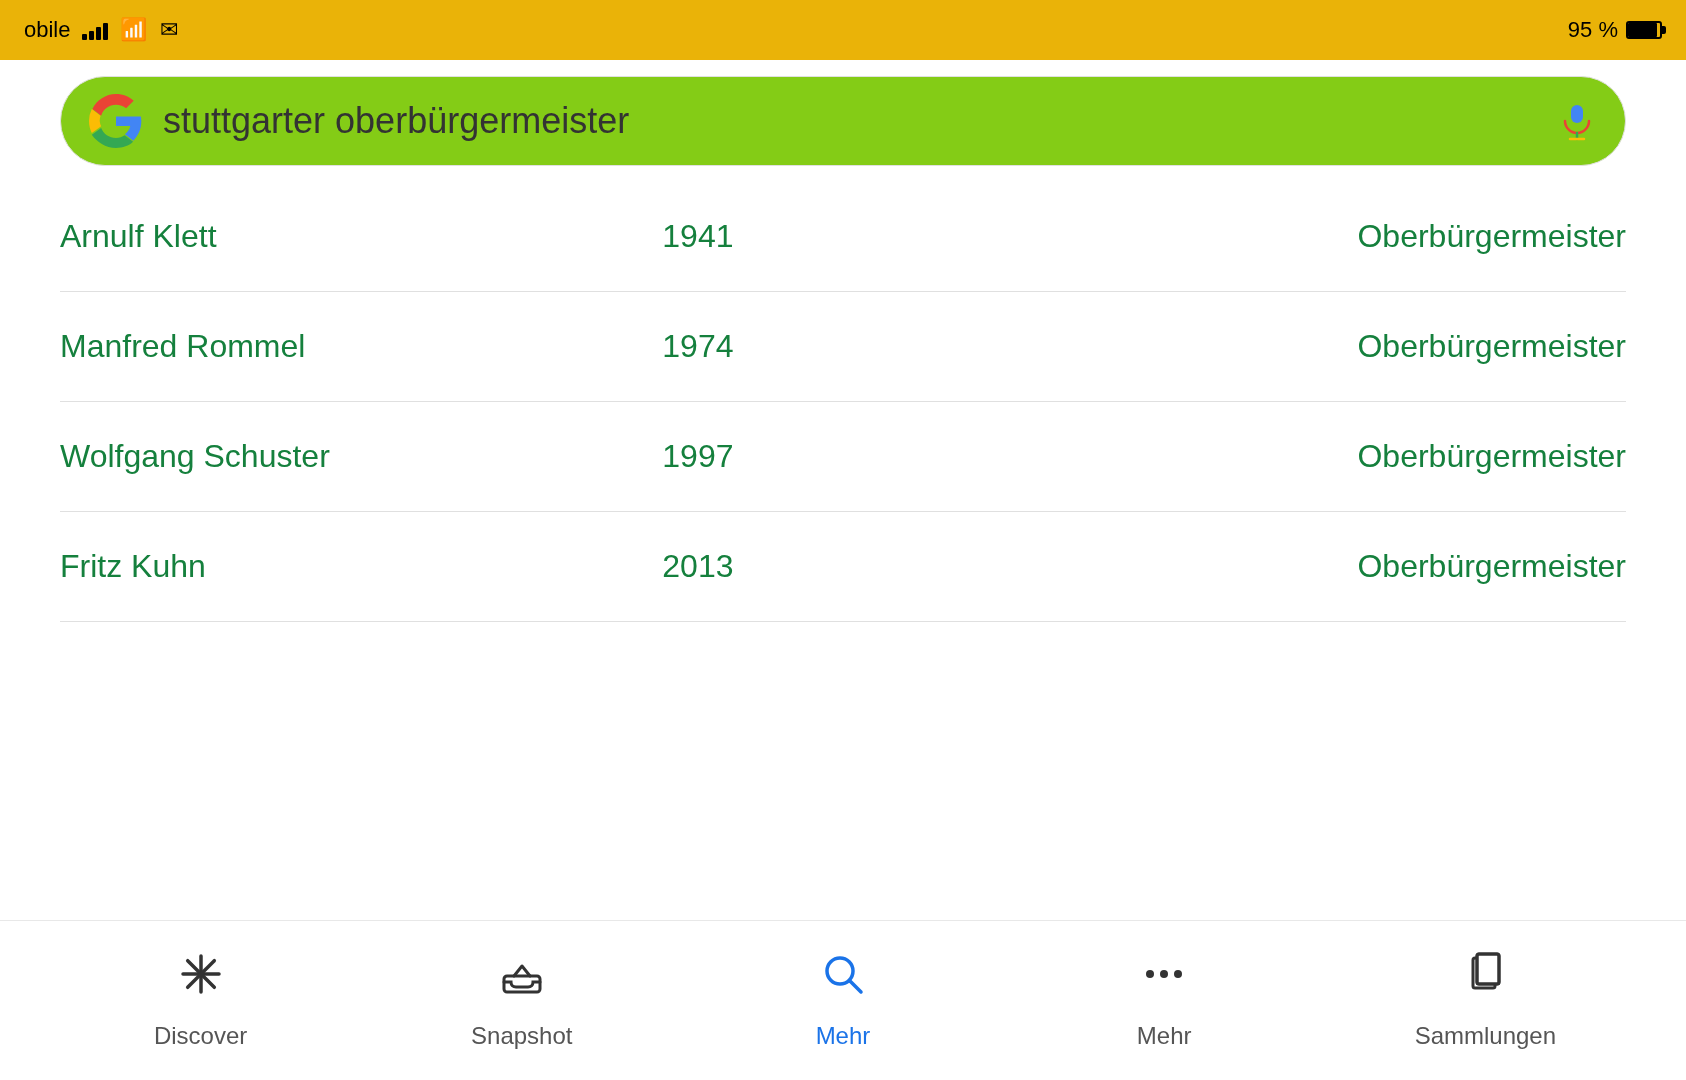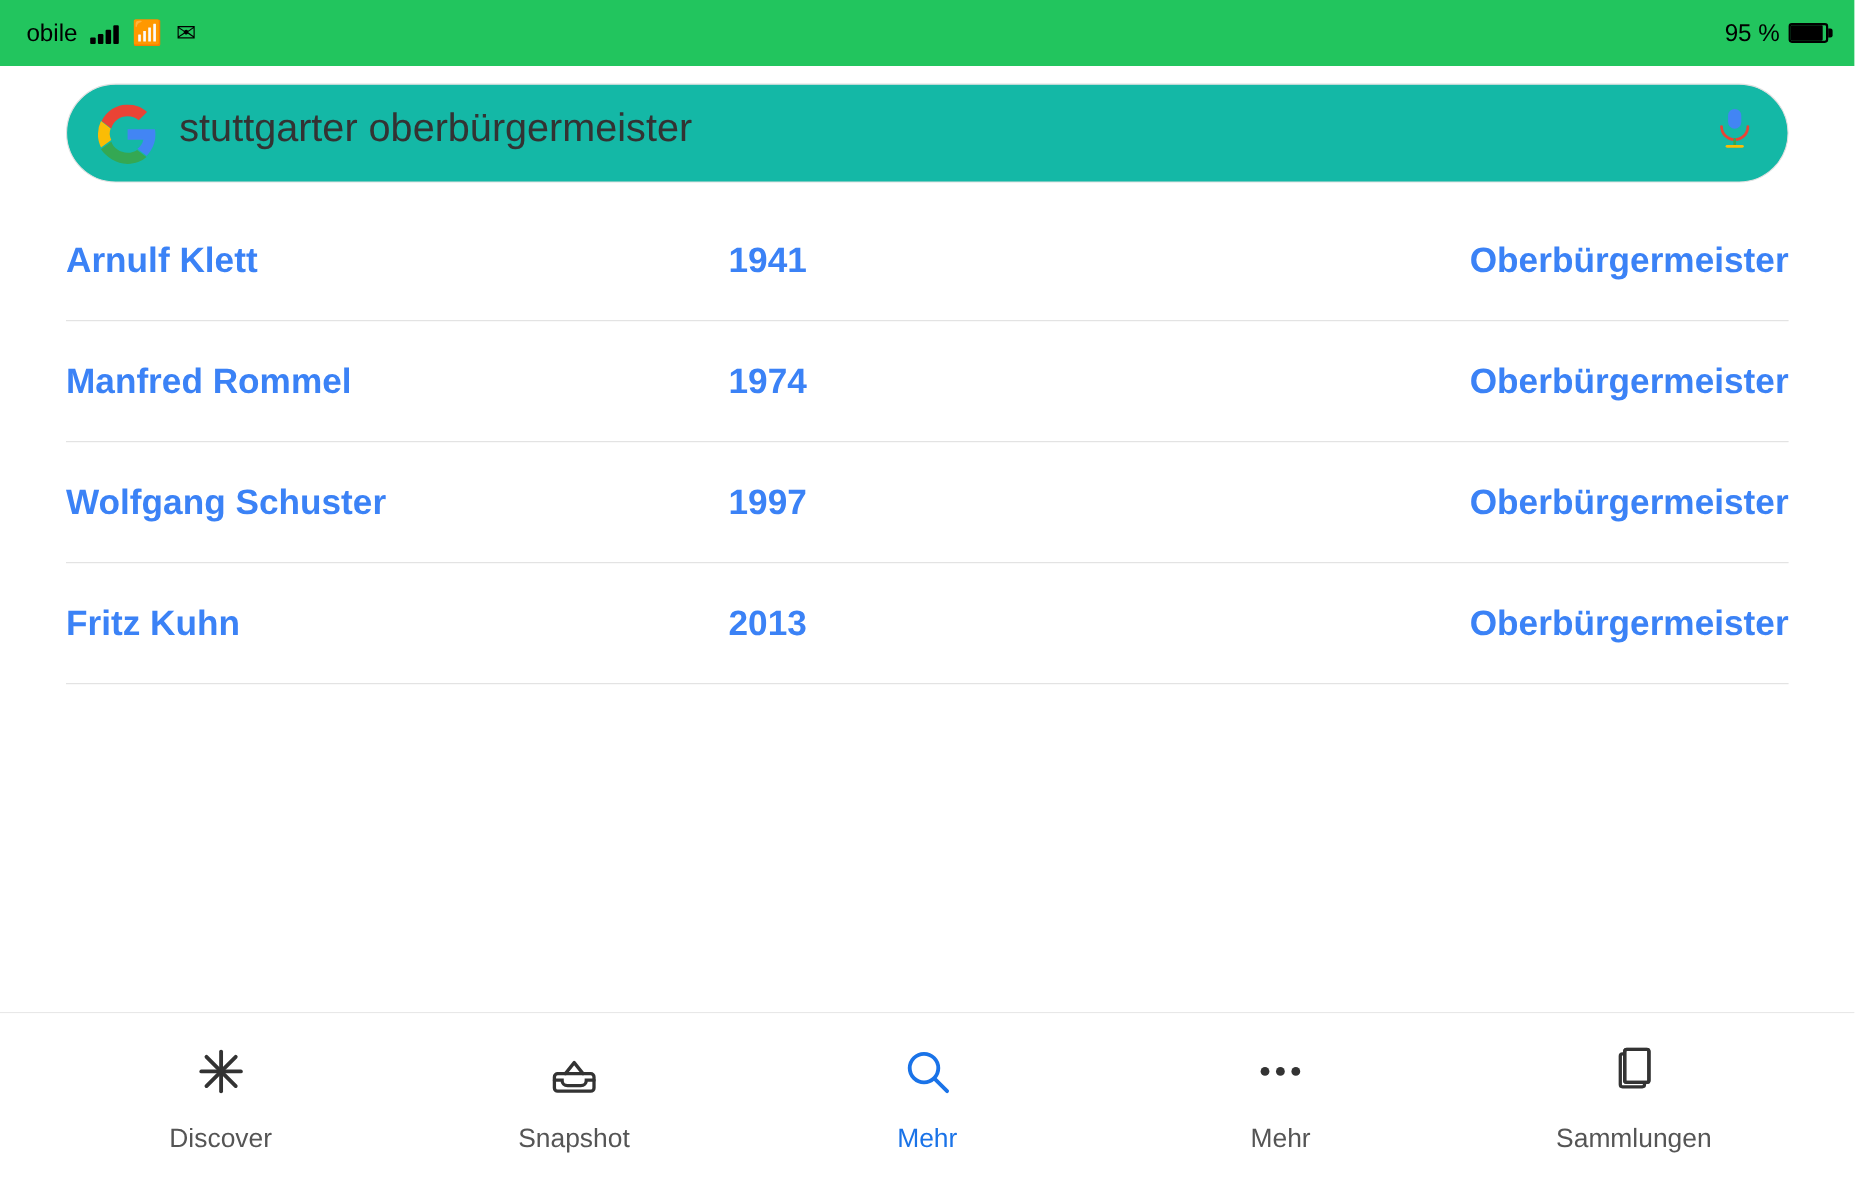--- a/index.html
+++ b/index.html
@@ -17,21 +17,21 @@
       position: relative;
     }
 
     
     .status-bar {
       display: flex;
       justify-content: space-between;
       align-items: center;
       padding: 10px 24px;
       height: 60px;
-      background: #22c55e;
+      background: #eab308;
     }
 
     .status-left {
       display: flex;
       align-items: center;
       gap: 12px;
       font-size: 22px;
       font-weight: 500;
       color: #000;
     }
@@ -97,22 +97,22 @@
     }
 
     
     .search-container {
       padding: 16px 60px;
       background: #fff;
     }
 
     .search-bar {
       display: flex;
-      align-items: flex-start;
-      background: #14b8a6;
+      align-items: center;
+      background: #84cc16;
       border: 1px solid #e0e0e0;
       border-radius: 50px;
       padding: 18px 28px;
       gap: 20px;
       height: 90px;
     }
 
     
     .google-logo {
       width: 54px;
@@ -158,22 +158,22 @@
 
     .table-row {
       display: grid;
       grid-template-columns: 1fr 0.6fr 1fr;
       padding: 36px 0;
       border-bottom: 1px solid #e0e0e0;
     }
 
     .table-cell {
       font-size: 32px;
-      color: #3b82f6;
-      font-weight: 700;
+      color: #15803d;
+      font-weight: 400;
     }
 
     .table-cell:last-child {
       text-align: right;
     }
 
     
     .bottom-nav {
       position: absolute;
       bottom: 0;

